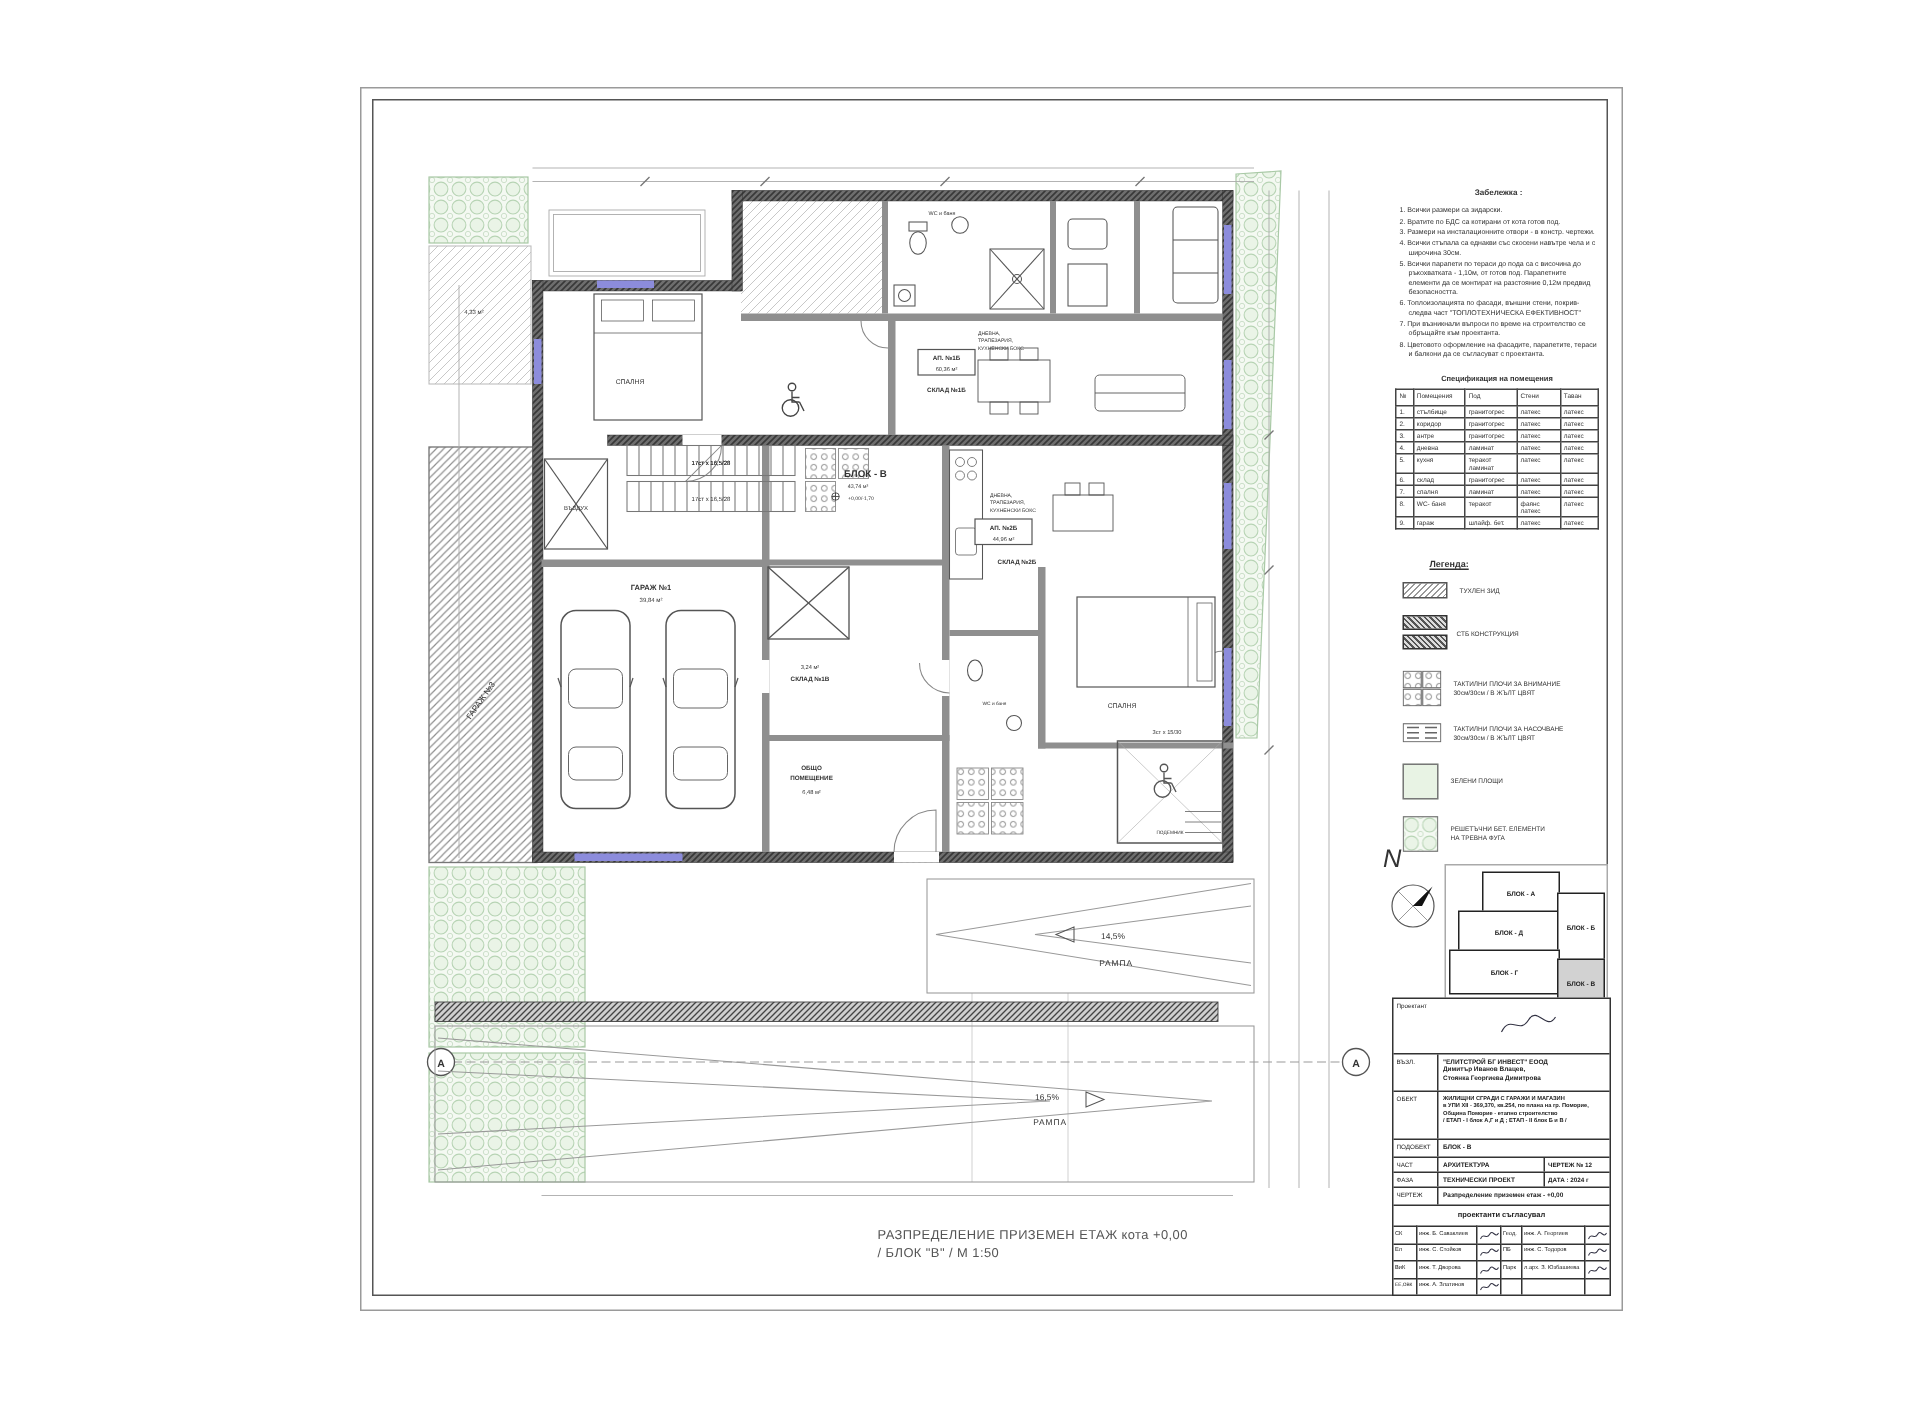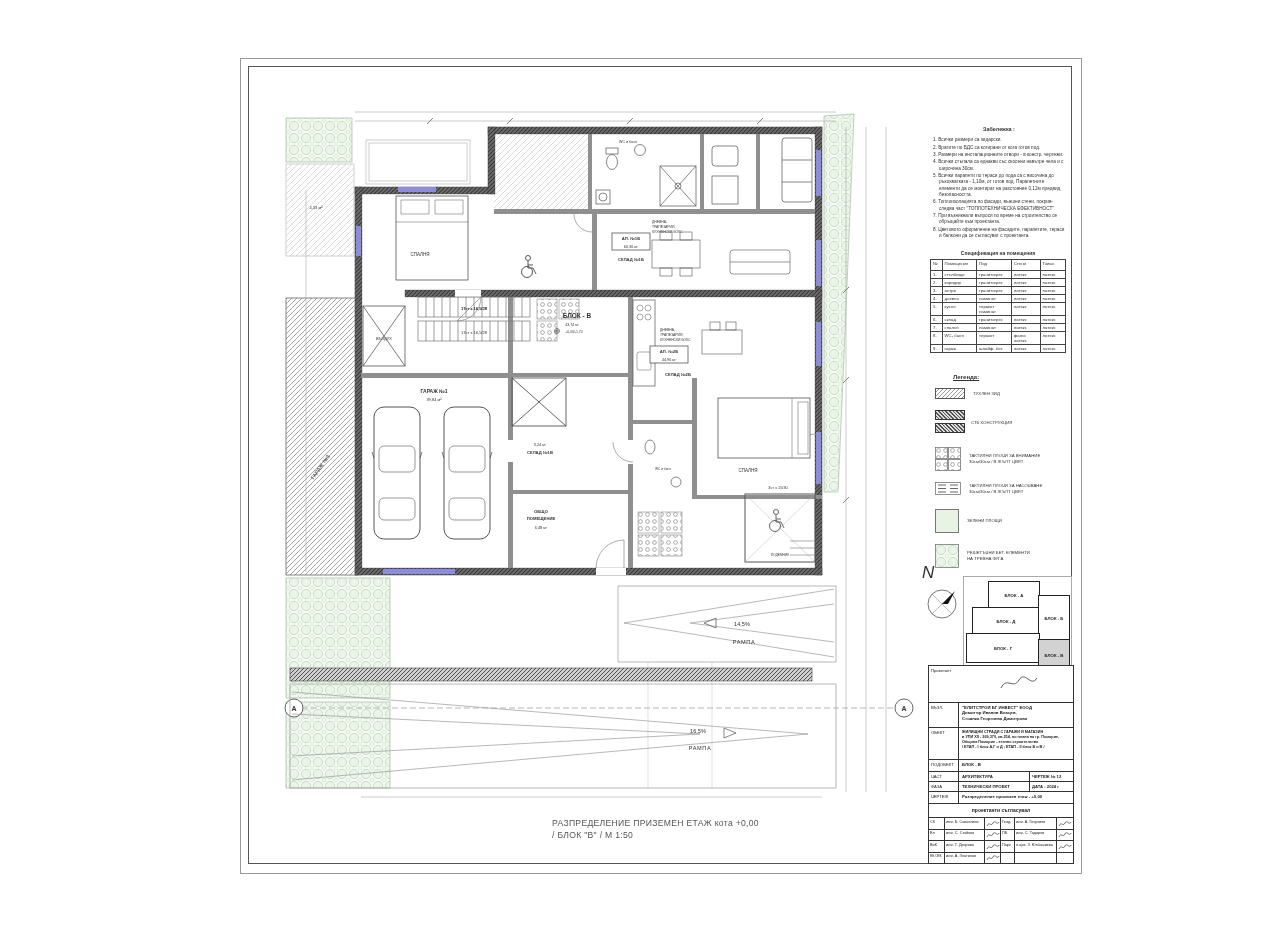--- a/index.html
+++ b/index.html
@@ -41,21 +41,21 @@
   .tb-row{position:absolute;left:0;width:144px;border-top:0.8px solid #333;display:flex;box-sizing:border-box;}
   .tb-label{width:30px;border-right:0.8px solid #333;font-size:4.2px;padding:1.5px 1px 0 2px;box-sizing:border-box;}
   .tb-val{flex:1;font-size:4.3px;font-weight:bold;padding:1.5px 1px 0 3px;white-space:pre-line;line-height:1.35;box-sizing:border-box;}
   .tb-sub{width:44px;border-left:0.8px solid #333;font-size:4.2px;font-weight:bold;padding:1.5px 1px 0 2px;box-sizing:border-box;}
   .tb-head{flex:1;text-align:center;font-size:5px;font-weight:bold;padding-top:3px;}
   .sig-row{display:flex;height:11.5px;box-sizing:border-box;}
   .sg{border-top:0.8px solid #333;border-right:0.8px solid #333;font-size:3.8px;box-sizing:border-box;padding:1.5px 1px 0 1px;overflow:hidden;white-space:nowrap;}
   .sg.last{border-right:none;}
   .sg-c{width:16px;} .sg-n{width:40px;} .sg-s{width:16px;} .sg-c2{width:14px;} .sg-n2{width:42px;}
   
-  .drawtitle{left:552px;top:817px;font-size:8.6px;color:#555;letter-spacing:0.3px;line-height:1.45;}
+  .drawtitle{left:585px;top:817px;font-size:8.6px;color:#555;letter-spacing:0.3px;line-height:1.45;}
   svg text{font-family:"Liberation Sans",sans-serif;fill:#333;}
 </style>
 </head>
 <body>
 
 <svg width="0" height="0" style="position:absolute">
   <defs>
     <pattern id="pav" patternUnits="userSpaceOnUse" width="12" height="12">
       <rect width="12" height="12" fill="#f4f9f2"></rect>
       <circle cx="6" cy="6" r="4.6" fill="#eaf4e7" stroke="#b7d4b4" stroke-width="0.7"></circle>

